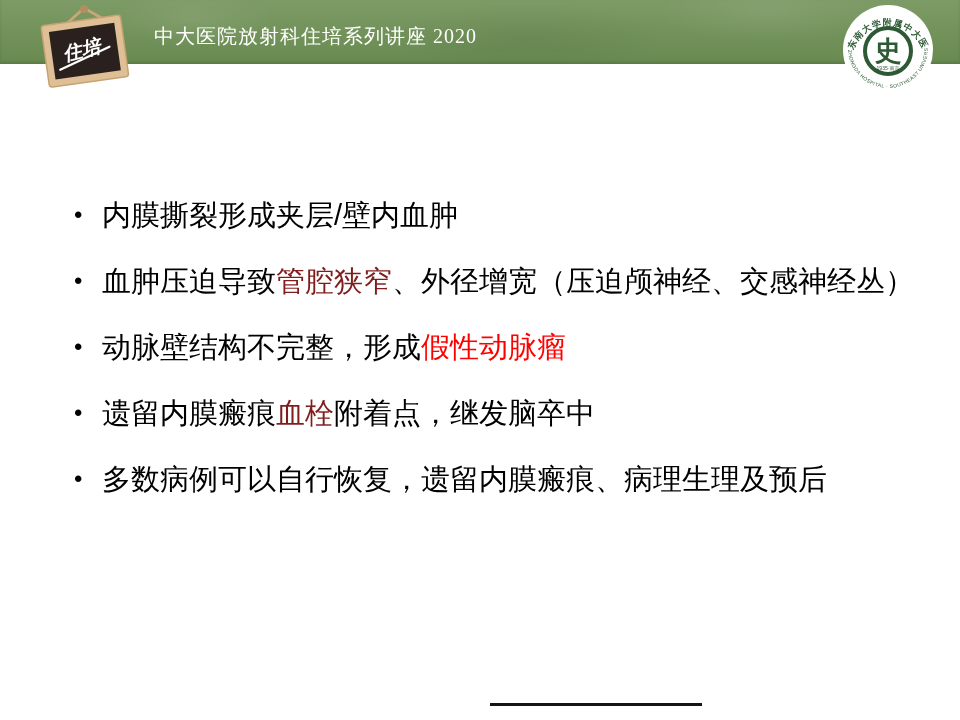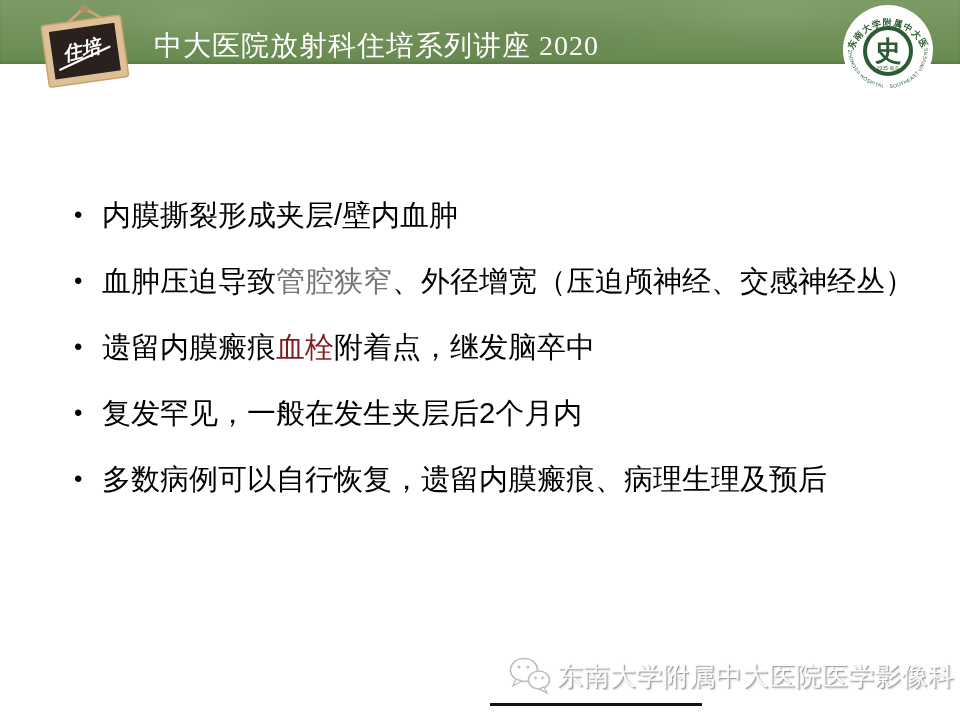--- a/index.html
+++ b/index.html
@@ -7,21 +7,21 @@
          font-family:"Liberation Sans","DejaVu Sans",sans-serif;}
   
   .header{position:absolute;left:0;top:0;width:960px;height:64px;
           background:linear-gradient(#7d9b66,#688a50);
           box-shadow:inset 0 -2px 3px rgba(0,0,0,.12);}
   .header-tex{position:absolute;inset:0;
           background:
             radial-gradient(120px 40px at 20% 30%, rgba(255,255,255,.08), transparent 70%),
             radial-gradient(200px 50px at 55% 60%, rgba(0,0,0,.06), transparent 70%),
             radial-gradient(160px 45px at 80% 20%, rgba(255,255,255,.07), transparent 70%);}
-  .header-title{position:absolute;left:154px;top:31px;font-size:28px;line-height:30px;
+  .header-title{position:absolute;left:154px;top:21px;font-size:20px;line-height:30px;
           color:#ffffff;font-family:"Liberation Serif","DejaVu Serif",serif;
           letter-spacing:1px;white-space:nowrap;}
   .board-svg{position:absolute;left:30px;top:0;}
   .logo{position:absolute;left:842px;top:4px;width:92px;height:92px;}
   
   .slide-title{position:absolute;left:62px;top:86px;font-size:58px;line-height:64px;
           font-weight:900;color:#000;letter-spacing:1px;white-space:nowrap;}
   .bullet-list{position:absolute;left:72px;top:198px;width:872px;margin:0;padding:0;
           list-style:none;}
   .bullet{position:relative;font-size:29px;line-height:34px;margin:0 0 32px 0;
@@ -68,35 +68,22 @@
       <textPath href="#arcBot" startOffset="2">ZHONGDA HOSPITAL · SOUTHEAST UNIVERSITY</textPath>
     </text>
     <circle cx="46" cy="47" r="23" fill="#ffffff" stroke="#2d5a34" stroke-width="4"></circle>
     <text x="46" y="56" text-anchor="middle" font-size="27" fill="#2d5a34" font-weight="bold" font-family="'Liberation Serif','DejaVu Serif',serif">史</text>
     <text x="46" y="66" text-anchor="middle" font-size="5" fill="#2d5a34">1935·南京</text>
   </svg>
 
 
   <ul class="bullet-list">
       <li class="bullet"><span>内膜撕裂形成夹层/壁内血肿</span></li>
-      <li class="bullet"><span>血肿压迫导致</span><span style="color: #737373;">管腔狭窄</span><span>、外径增宽（压迫颅神经、交感神经丛）</span></li>
+      <li class="bullet"><span>血肿压迫导致</span><span style="color: #7f1d1d;">管腔狭窄</span><span>、外径增宽（压迫颅神经、交感神经丛）</span></li>
+      <li class="bullet"><span>动脉壁结构不完整，形成</span><span style="color: rgb(255, 0, 0);">假性动脉瘤</span></li>
       <li class="bullet"><span>遗留内膜瘢痕</span><span style="color: #7f1d1d;">血栓</span><span>附着点，继发脑卒中</span></li>
-      <li class="bullet"><span>复发罕见，一般在发生夹层后2个月内</span></li>
       <li class="bullet"><span>多数病例可以自行恢复，遗留内膜瘢痕、病理生理及预后</span></li>
     </ul>
 
-  <div class="watermark">
-    <svg width="44" height="40" viewBox="0 0 44 40">
-      <ellipse cx="16" cy="14" rx="13.5" ry="11.5" fill="#ffffff" stroke="#bfbfbf" stroke-width="1.6"></ellipse>
-      <path d="M 8 23 L 5 30 L 14 25 Z" fill="#ffffff" stroke="#bfbfbf" stroke-width="1.4"></path>
-      <circle cx="11" cy="11" r="1.6" fill="#bfbfbf"></circle>
-      <circle cx="20" cy="11" r="1.6" fill="#bfbfbf"></circle>
-      <ellipse cx="31" cy="24" rx="10.5" ry="9" fill="#ffffff" stroke="#bfbfbf" stroke-width="1.6"></ellipse>
-      <path d="M 36 31 L 39 37 L 31 33 Z" fill="#ffffff" stroke="#bfbfbf" stroke-width="1.4"></path>
-      <circle cx="27.5" cy="22" r="1.4" fill="#bfbfbf"></circle>
-      <circle cx="34.5" cy="22" r="1.4" fill="#bfbfbf"></circle>
-    </svg>
-    <div class="watermark-text">东南大学附属中大医院医学影像科</div>
-  </div>
 
   <div class="footer-line"></div>
 
 </div>
 
 </body></html>

